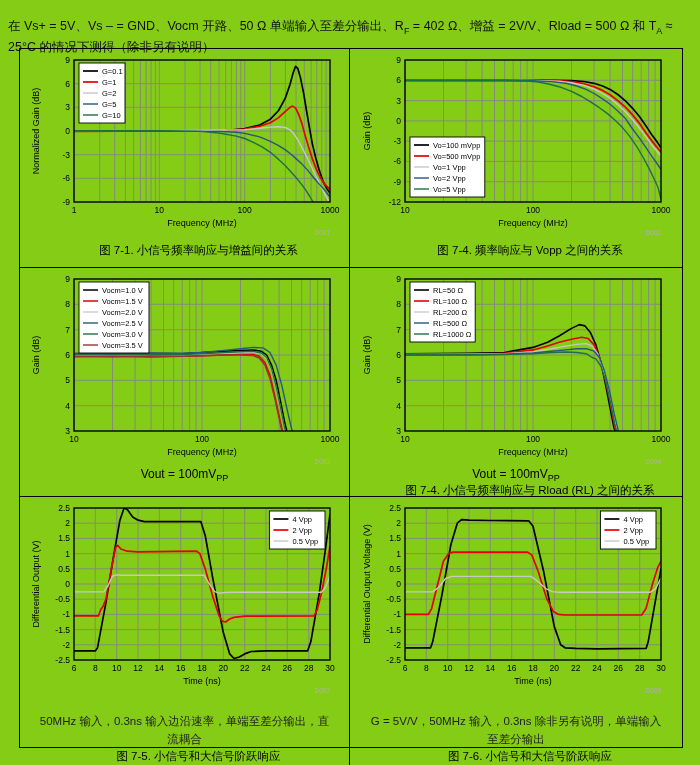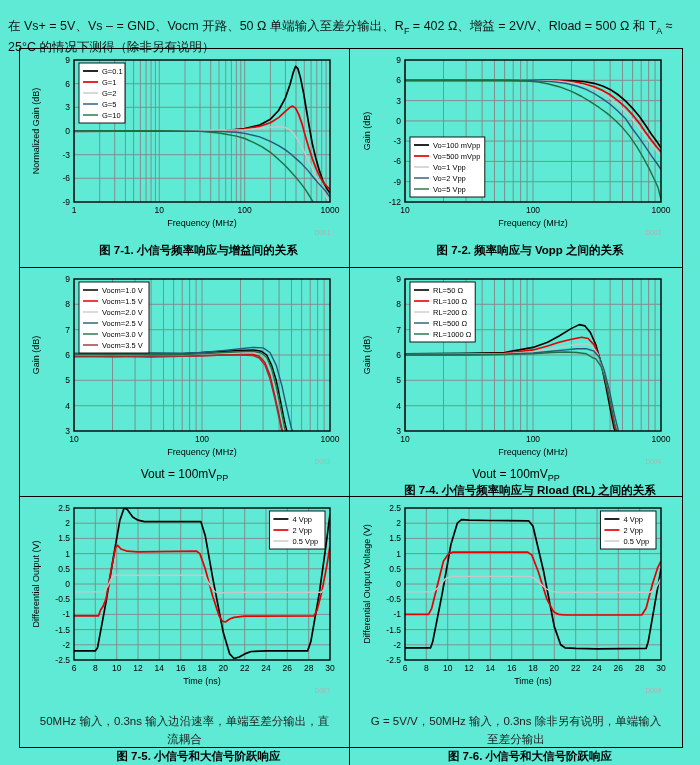--- a/index.html
+++ b/index.html
@@ -1,31 +1,31 @@
 <!DOCTYPE html>
 <html><head>
 <meta charset="utf-8">
 <style>
   html,body{margin:0;padding:0;background:#ffffff;}
   body{font-family:"Liberation Sans","DejaVu Sans",sans-serif;color:#111;}
-  .page{position:relative;width:700px;height:765px;background:#5eead4;overflow:hidden;}
+  .page{position:relative;width:700px;height:765px;background:#84cc16;overflow:hidden;}
   .header{position:absolute;left:8px;top:4px;width:684px;font-size:12.5px;line-height:1.55;color:#111;}
   .header sub{font-size:9px;}
   .panel{position:absolute;left:19px;top:48px;width:664px;height:700px;border:1.4px solid #000;box-sizing:border-box;
          display:grid;grid-template-columns:330px 1fr;grid-template-rows:219px 229px auto;}
   .cell{position:relative;display:flex;flex-direction:column;align-items:center;box-sizing:border-box;}
   .cell.bb{border-bottom:1px solid #000;}
   .cell.br{border-right:1px solid #000;}
   .chart{margin-top:3px;}
   svg{display:block;}
   svg text{font-family:"Liberation Sans","DejaVu Sans",sans-serif;}
   .subtitle{font-size:12px;margin-top:0px;color:#000;text-align:center;}
   .subtitle sub{font-size:9px;}
   .cond{font-size:11.5px;line-height:1.55;text-align:center;padding:0 16px;margin-top:17px;color:#222;}
-  .caption{margin-top:auto;margin-bottom:9px;font-size:11.5px;font-weight:bold;text-align:center;color:#000;margin-left:28px;}
+  .caption{margin-top:auto;margin-bottom:9px;font-size:11.5px;font-weight:normal;text-align:center;color:#000;margin-left:28px;}
 </style>
 </head>
 <body>
 
 <div class="page">
 
   <p class="header"><span>在 Vs+ = 5V、Vs – = GND、Vocm 开路、50 Ω 单端输入至差分输出、R</span><sub>F</sub><span> = 402 Ω、增益 = 2V/V、Rload = 500 Ω 和 T</span><sub>A</sub><span> ≈ 25°C 的情况下测得（除非另有说明）</span></p>
 
   <div class="panel">
 
@@ -171,21 +171,21 @@
               <text x="74" y="106.8" font-size="7.5" fill="#000">Vo=500 mVpp</text>
               <line x1="55" y1="115" x2="70" y2="115" stroke="#c8c8c8" stroke-width="1.4"></line>
               <text x="74" y="117.8" font-size="7.5" fill="#000">Vo=1 Vpp</text>
               <line x1="55" y1="126" x2="70" y2="126" stroke="#24587c" stroke-width="1.4"></line>
               <text x="74" y="128.8" font-size="7.5" fill="#000">Vo=2 Vpp</text>
               <line x1="55" y1="137" x2="70" y2="137" stroke="#1d7044" stroke-width="1.4"></line>
               <text x="74" y="139.8" font-size="7.5" fill="#000">Vo=5 Vpp</text>
             </g>
           </svg>
         </div>
-      <div class="caption">图 7-2. 频率响应与 Vopp 之间的关系</div>
+      <div class="caption">图 7-4. 频率响应与 Vopp 之间的关系</div>
     </div>
 
     <div class="cell bb br">
       <div class="chart">
           <svg width="314" height="196" viewBox="0 0 314 196">
             <g stroke="#868686" stroke-width="0.9">
               <line x1="46.0" y1="8" x2="46.0" y2="160"></line>
               <line x1="84.5" y1="8" x2="84.5" y2="160"></line>
               <line x1="107.1" y1="8" x2="107.1" y2="160"></line>
               <line x1="123.1" y1="8" x2="123.1" y2="160"></line>

